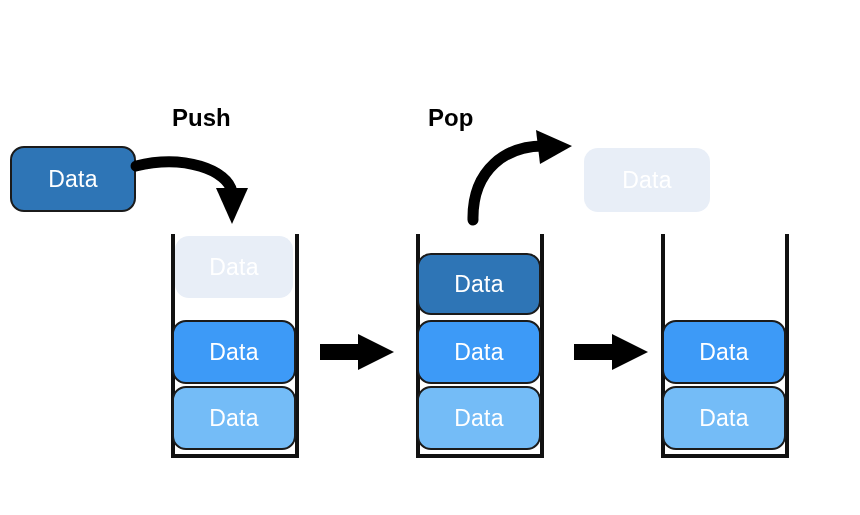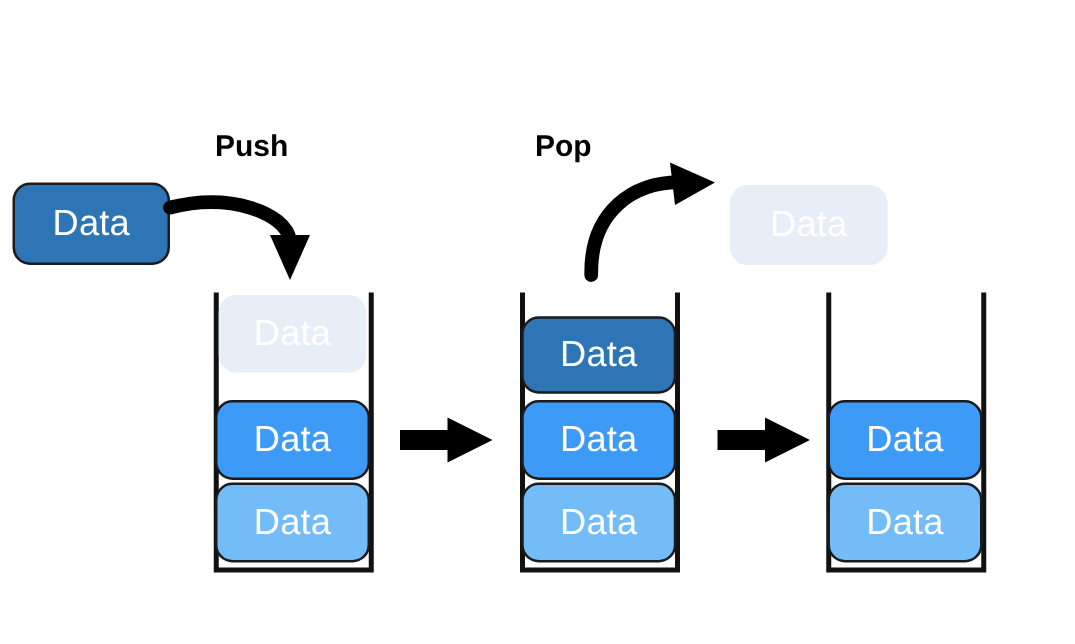--- a/index.html
+++ b/index.html
@@ -20,21 +20,21 @@
 
   
   .databox {
     position: absolute;
     display: flex;
     align-items: center;
     justify-content: center;
     box-sizing: border-box;
     border-radius: 14px;
     color: #ffffff;
-    font-size: 29px;
+    font-size: 23px;
     font-weight: 400;
     letter-spacing: 0.2px;
     user-select: none;
   }
   .databox.solid {
     border: 2.5px solid #1b1b1b;
   }
   .databox.ghost {
     border: none;
   }

